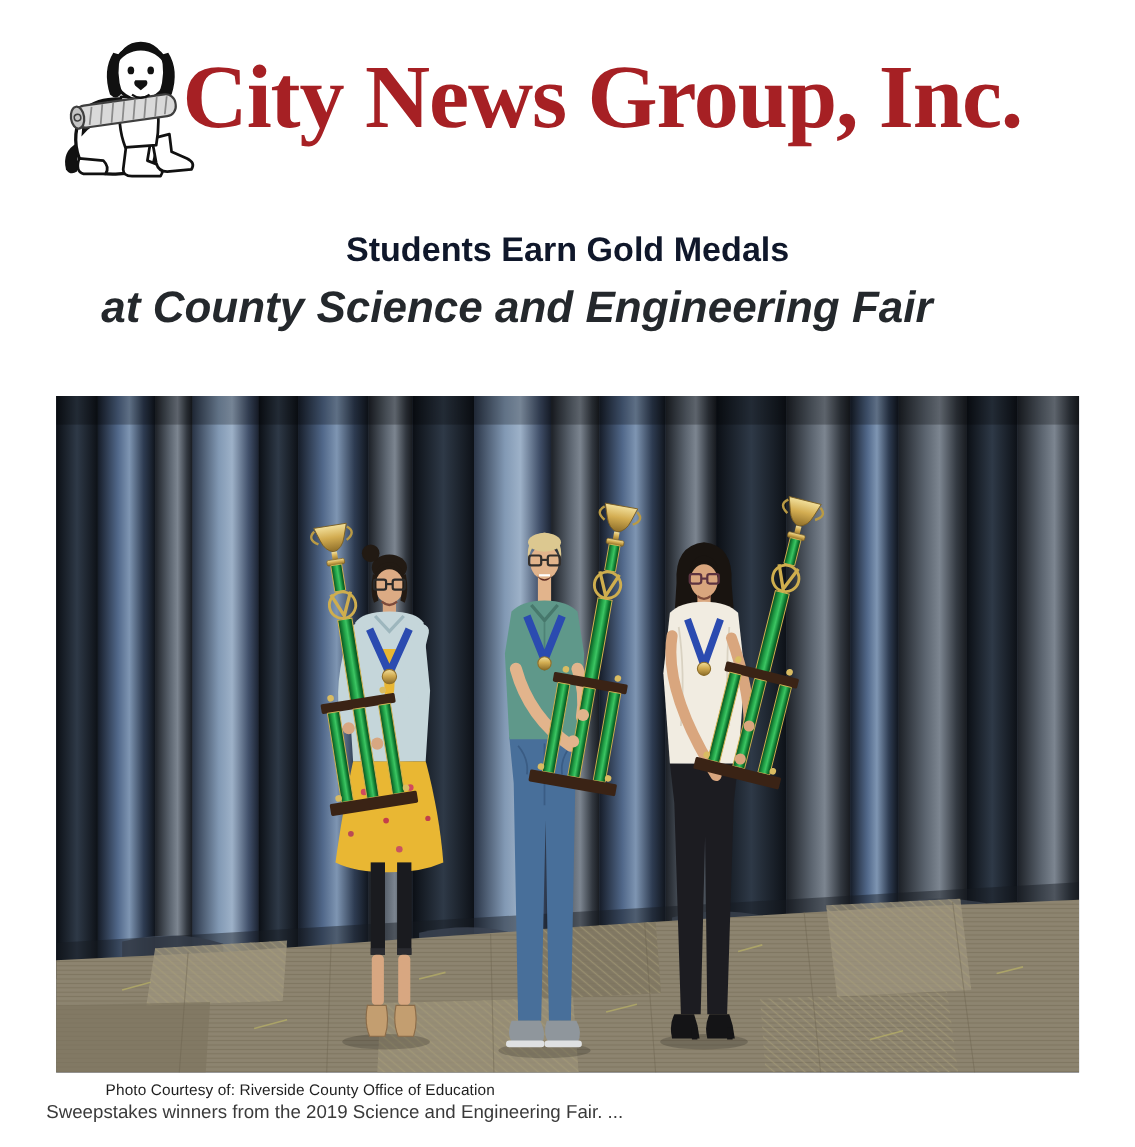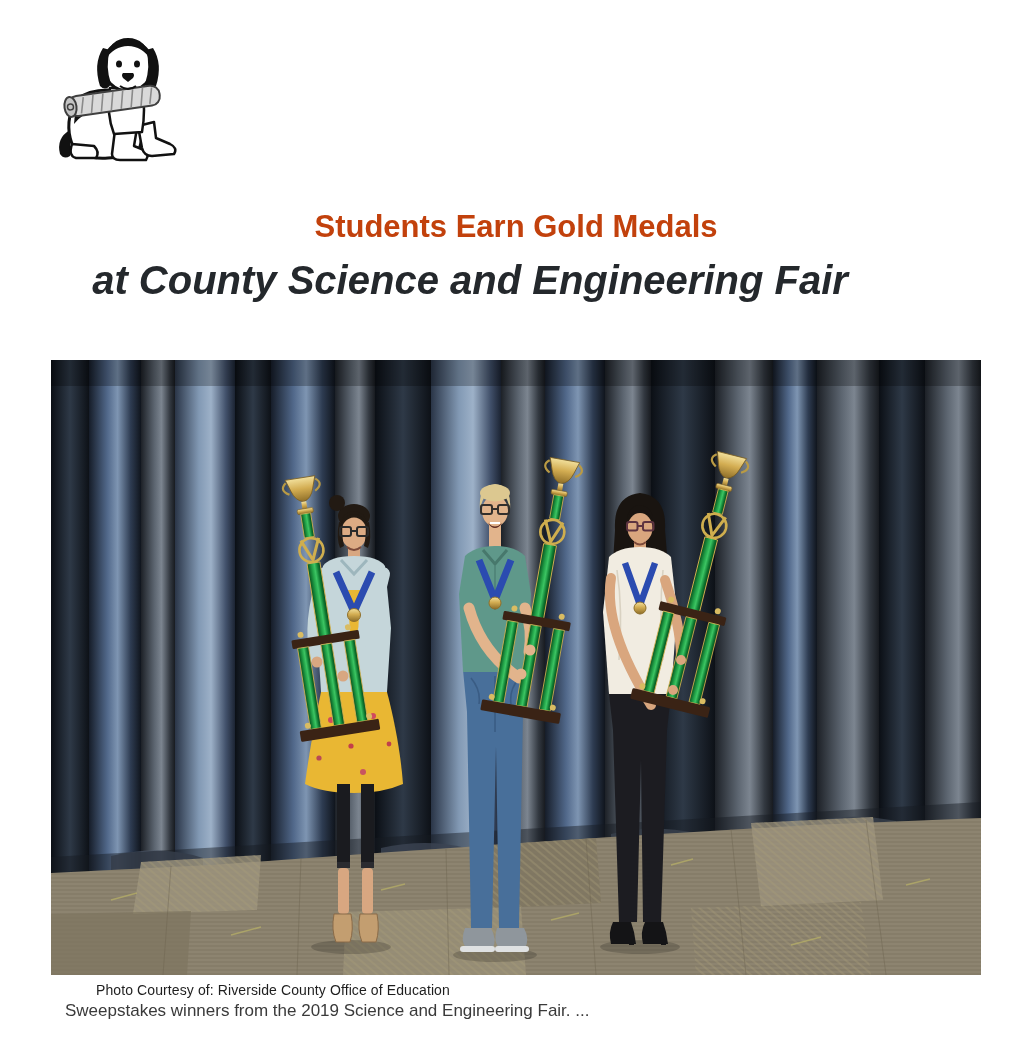--- a/index.html
+++ b/index.html
@@ -12,38 +12,38 @@
   .logo{position:absolute;left:0;top:0;width:1032px;height:200px;}
   .dog-svg{position:absolute;left:49px;top:26px;width:152px;height:150px;}
   .brand{
     position:absolute;left:166px;top:47px;
     font-family:"Liberation Serif", serif;
     font-weight:bold;font-size:82px;line-height:1;
     color:#a62024;letter-spacing:-1px;white-space:nowrap;
   }
   .kicker{
     position:absolute;left:0;top:211px;width:1032px;margin:0;
-    text-align:center;font-size:31px;font-weight:bold;color:#c2410c;line-height:1;
+    text-align:center;font-size:31px;font-weight:bold;color:#0f172a;line-height:1;
   }
   .headline{
     position:absolute;left:0;top:260px;width:940px;margin:0;
     text-align:center;font-size:40px;font-weight:bold;font-style:italic;
     color:#24282c;line-height:1;
   }
   .photo{
     position:absolute;left:51px;top:360px;width:930px;height:615px;margin:0;
     background:#3a4556;
   }
   .photo svg{display:block;width:930px;height:615px;}
   .credit{
     position:absolute;left:51px;top:983px;
     font-size:14px;font-weight:normal;color:#1e1e1e;line-height:1;letter-spacing:0.1px;padding-left:45px;
   }
   .caption{
-    position:absolute;left:65px;top:1001px;
+    position:absolute;left:42px;top:1001px;
     font-size:17px;font-weight:normal;color:#3a3a3a;line-height:1.2;
   }
 </style>
 </head>
 <body>
 
 <header class="logo">
   <svg class="dog-svg" viewBox="0 0 150 150" aria-hidden="true">
     <g stroke-linejoin="round">
       <path d="M20,104 Q6,112 10,128 Q14,134 20,130 Z" fill="#111"></path>
@@ -62,20 +62,21 @@
       <path d="M73,47 L83,47 Q85,49 83,52 L78,56 L73,52 Q71,49 73,47 Z" fill="#111"></path>
       <g transform="rotate(-8 70 74)">
         <rect x="18" y="64" width="92" height="20" rx="9" fill="#d9d9d9" stroke="#3f3f3f" stroke-width="2"></rect>
         <path d="M34,66 L30,82 M44,65 L40,83 M54,65 L50,83 M64,65 L60,83 M74,65 L70,83 M84,65 L80,83 M94,65 L90,83 M103,66 L99,82" stroke="#8a8a8a" stroke-width="1.6"></path>
         <ellipse cx="20" cy="74" rx="6" ry="10" fill="#c4c4c4" stroke="#3f3f3f" stroke-width="2"></ellipse>
         <circle cx="20" cy="74" r="3" fill="none" stroke="#3f3f3f" stroke-width="1.4"></circle>
       </g>
       <path d="M70,60 Q78,66 86,60" fill="none" stroke="#111" stroke-width="2"></path>
     </g>
   </svg>
+  <span class="brand">City News Group, Inc.</span>
 </header>
 
 <h2 class="kicker">Students Earn Gold Medals</h2>
 <h1 class="headline">at County Science and Engineering Fair</h1>
 
 <figure class="photo" role="img" aria-label="Three smiling students wearing blue medal ribbons hold tall green-and-gold sweepstakes trophies in front of gray-blue stage curtains on a tan carpet.">
 <svg viewBox="0 0 930 615" preserveAspectRatio="none">
   <defs>
     <linearGradient id="foldBlue" x1="0" y1="0" x2="1" y2="0">
       <stop offset="0" stop-color="#161d29"></stop>

